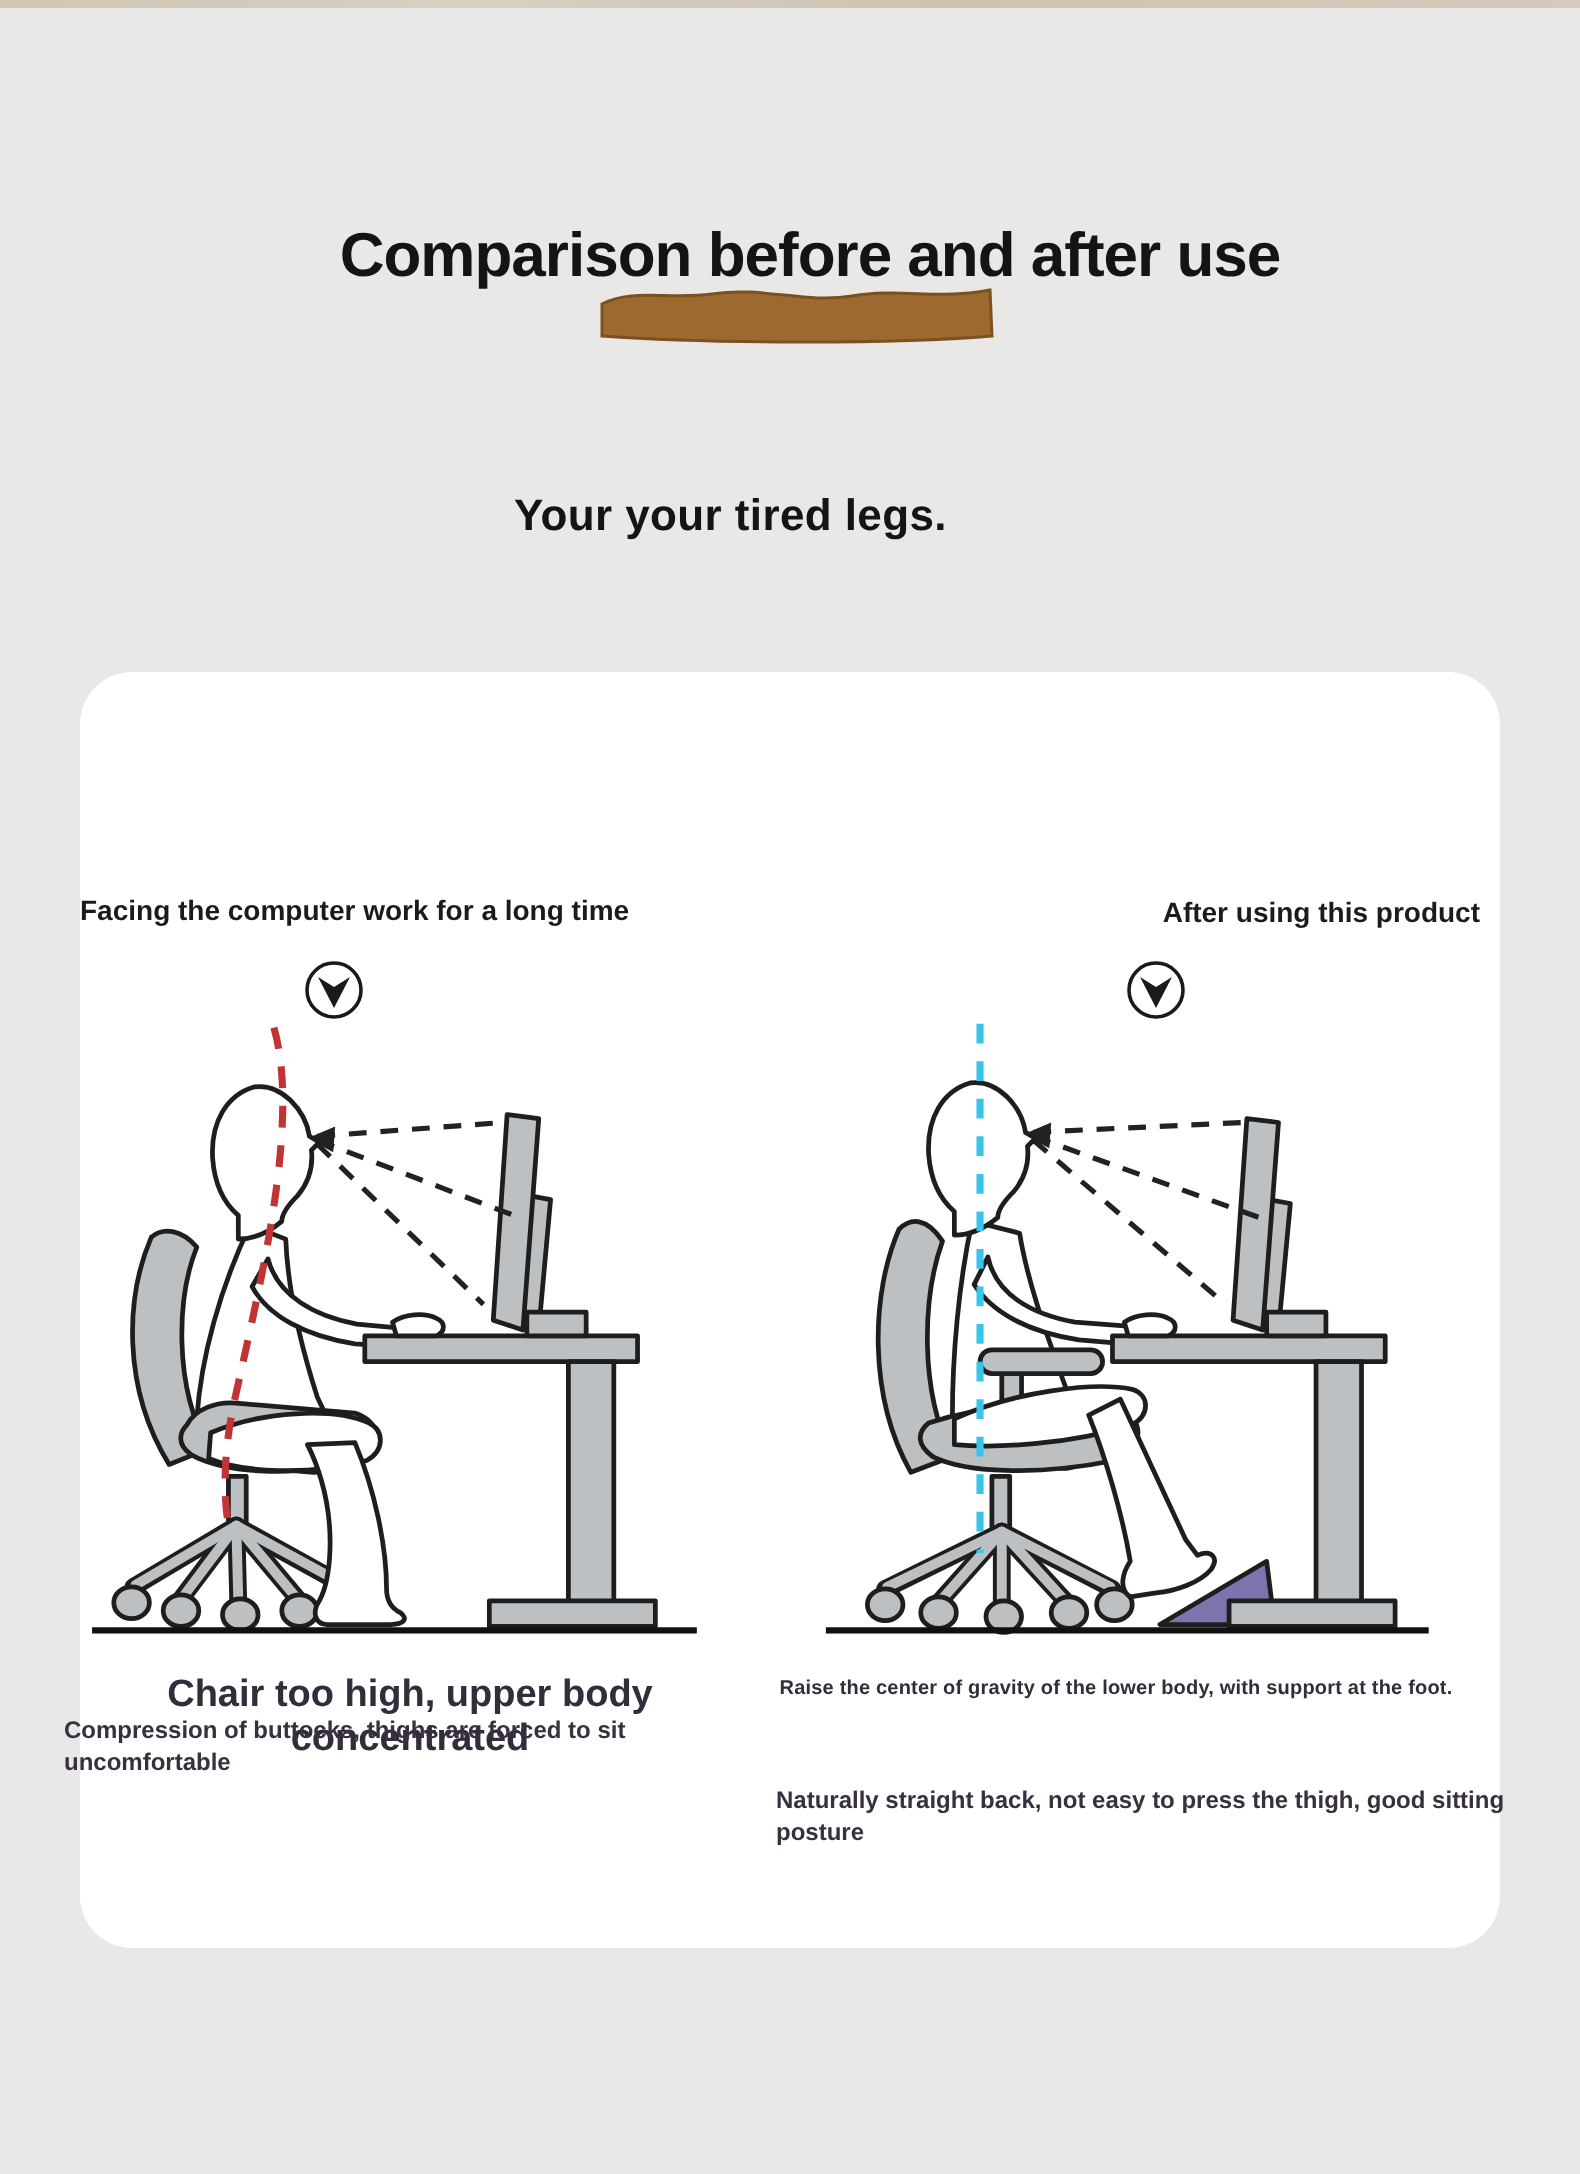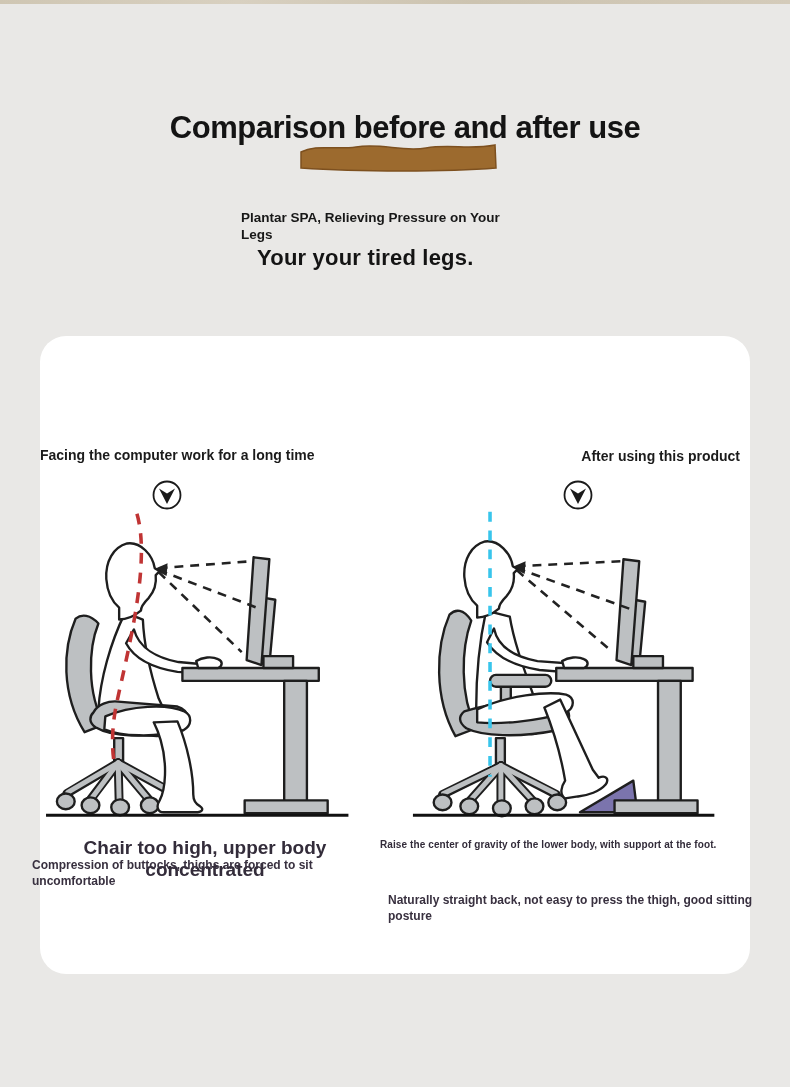--- a/index.html
+++ b/index.html
@@ -70,21 +70,21 @@
   .cap-title-left {
     position: absolute; top: 837px; left: 40px; width: 330px;
     text-align: center; font-size: 19px; font-weight: bold; color: #332c3a;
   }
   .cap-body-left {
     position: absolute; top: 858px; left: 32px; width: 352px;
     font-size: 12px; font-weight: bold; color: #38303f; line-height: 15.5px;
   }
   .cap-title-right {
     position: absolute; top: 839px; left: 380px; width: 356px;
-    text-align: left; font-size: 10px; font-weight: bold; color: #332c3a;
+    text-align: center; font-size: 10px; font-weight: bold; color: #332c3a;
     letter-spacing: 0.1px;
   }
   .cap-body-right {
     position: absolute; top: 859px; left: 388px; width: 368px;
     font-size: 12px; font-weight: bold; color: #38303f; line-height: 15.5px; margin-top: 34px;
   }
   svg .outline { stroke: #1e1e1e; stroke-width: 2.4; stroke-linejoin: round; }
   svg .gray  { fill: #bdc0c2; }
   svg .white { fill: #ffffff; }
 </style>
@@ -94,21 +94,20 @@
 <div class="page">
 
   <div class="top-strip"></div>
 
   <svg class="brush" viewBox="0 0 200 34">
     <path d="M3,13 C18,5 36,11 58,8 C84,4 104,13 128,9 C152,5 172,11 197,6
              L198,29 C150,33 60,33 3,29 Z" fill="#9c6a2e" stroke="#7d501f" stroke-width="1.5"></path>
   </svg>
 
   <div class="title">Comparison before and after use</div>
-  <div class="subtitle">Plantar SPA, Relieving Pressure on Your Legs</div>
   <div class="tagline">Your your tired legs.</div>
 
   <div class="card"></div>
 
   <div class="panel-heading heading-left">Facing the computer work for a long time</div>
   <div class="panel-heading heading-right">After using this product</div>
 
   <svg class="chevron chevron-left" viewBox="0 0 32 32">
     <circle cx="16" cy="16" r="13.5" fill="none" stroke="#1a1a1a" stroke-width="1.8"></circle>
     <path d="M8,9.5 L16,25 L24,9.5 L16,14.5 Z" fill="#1a1a1a"></path>

